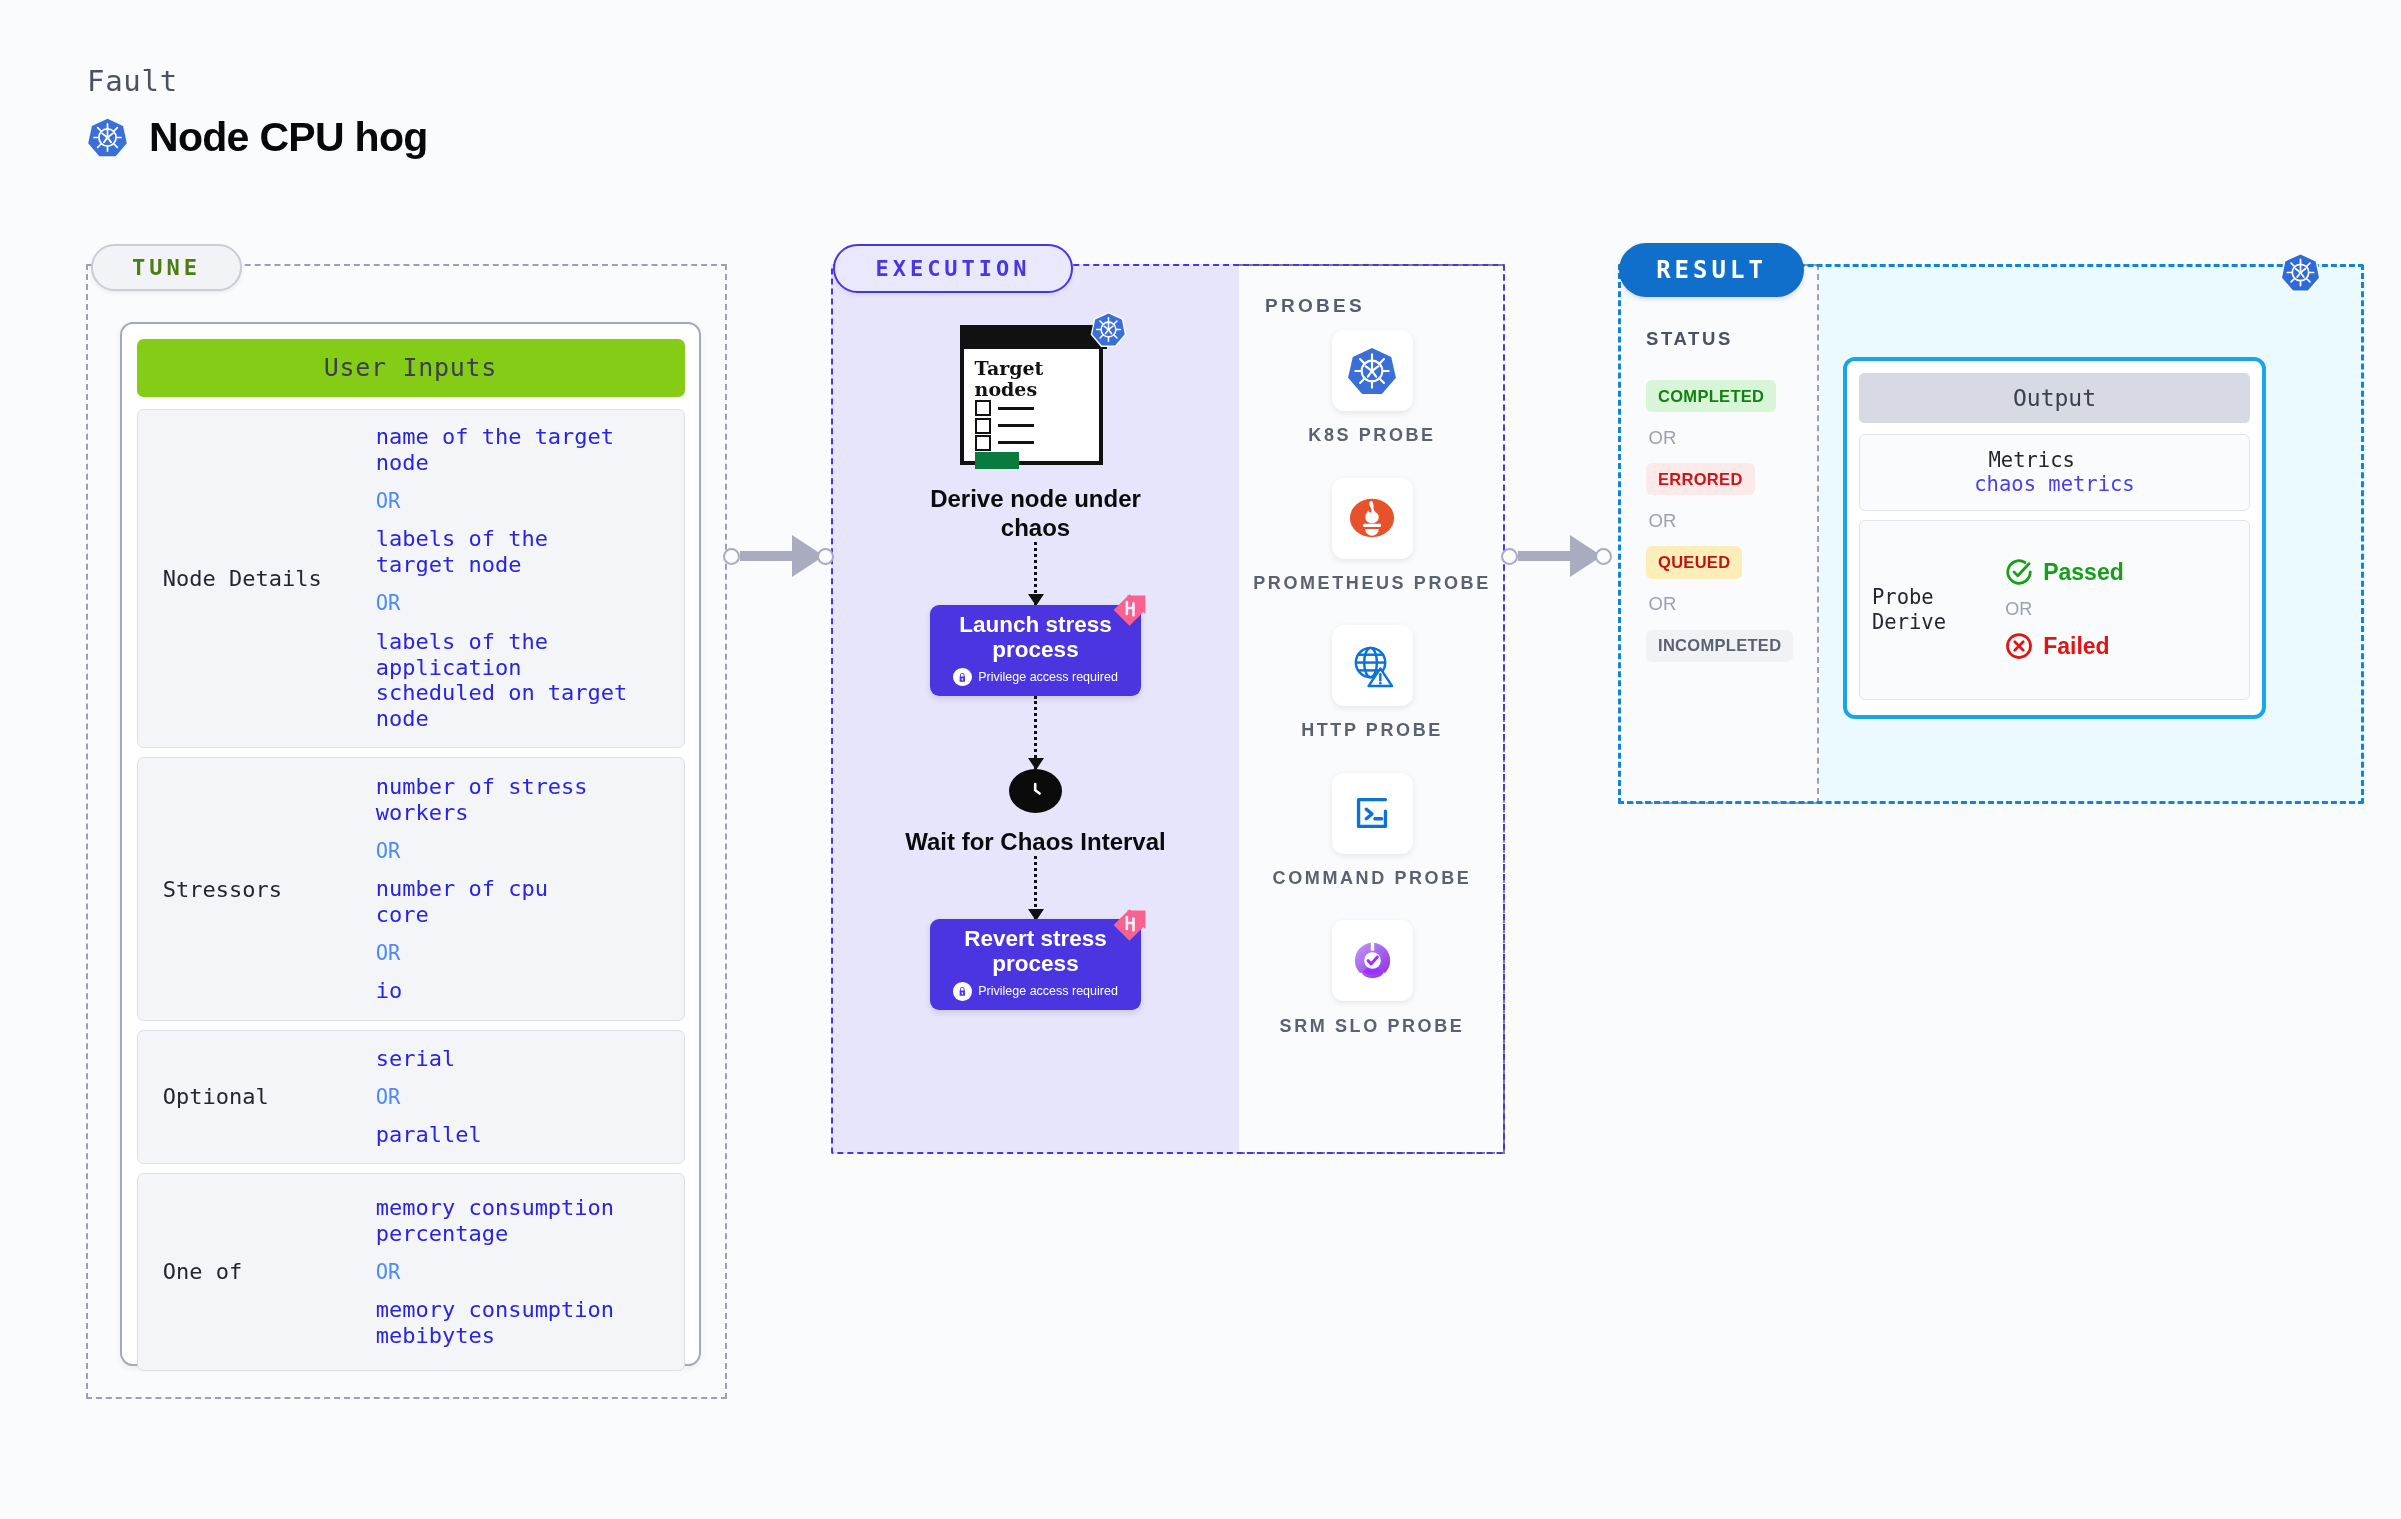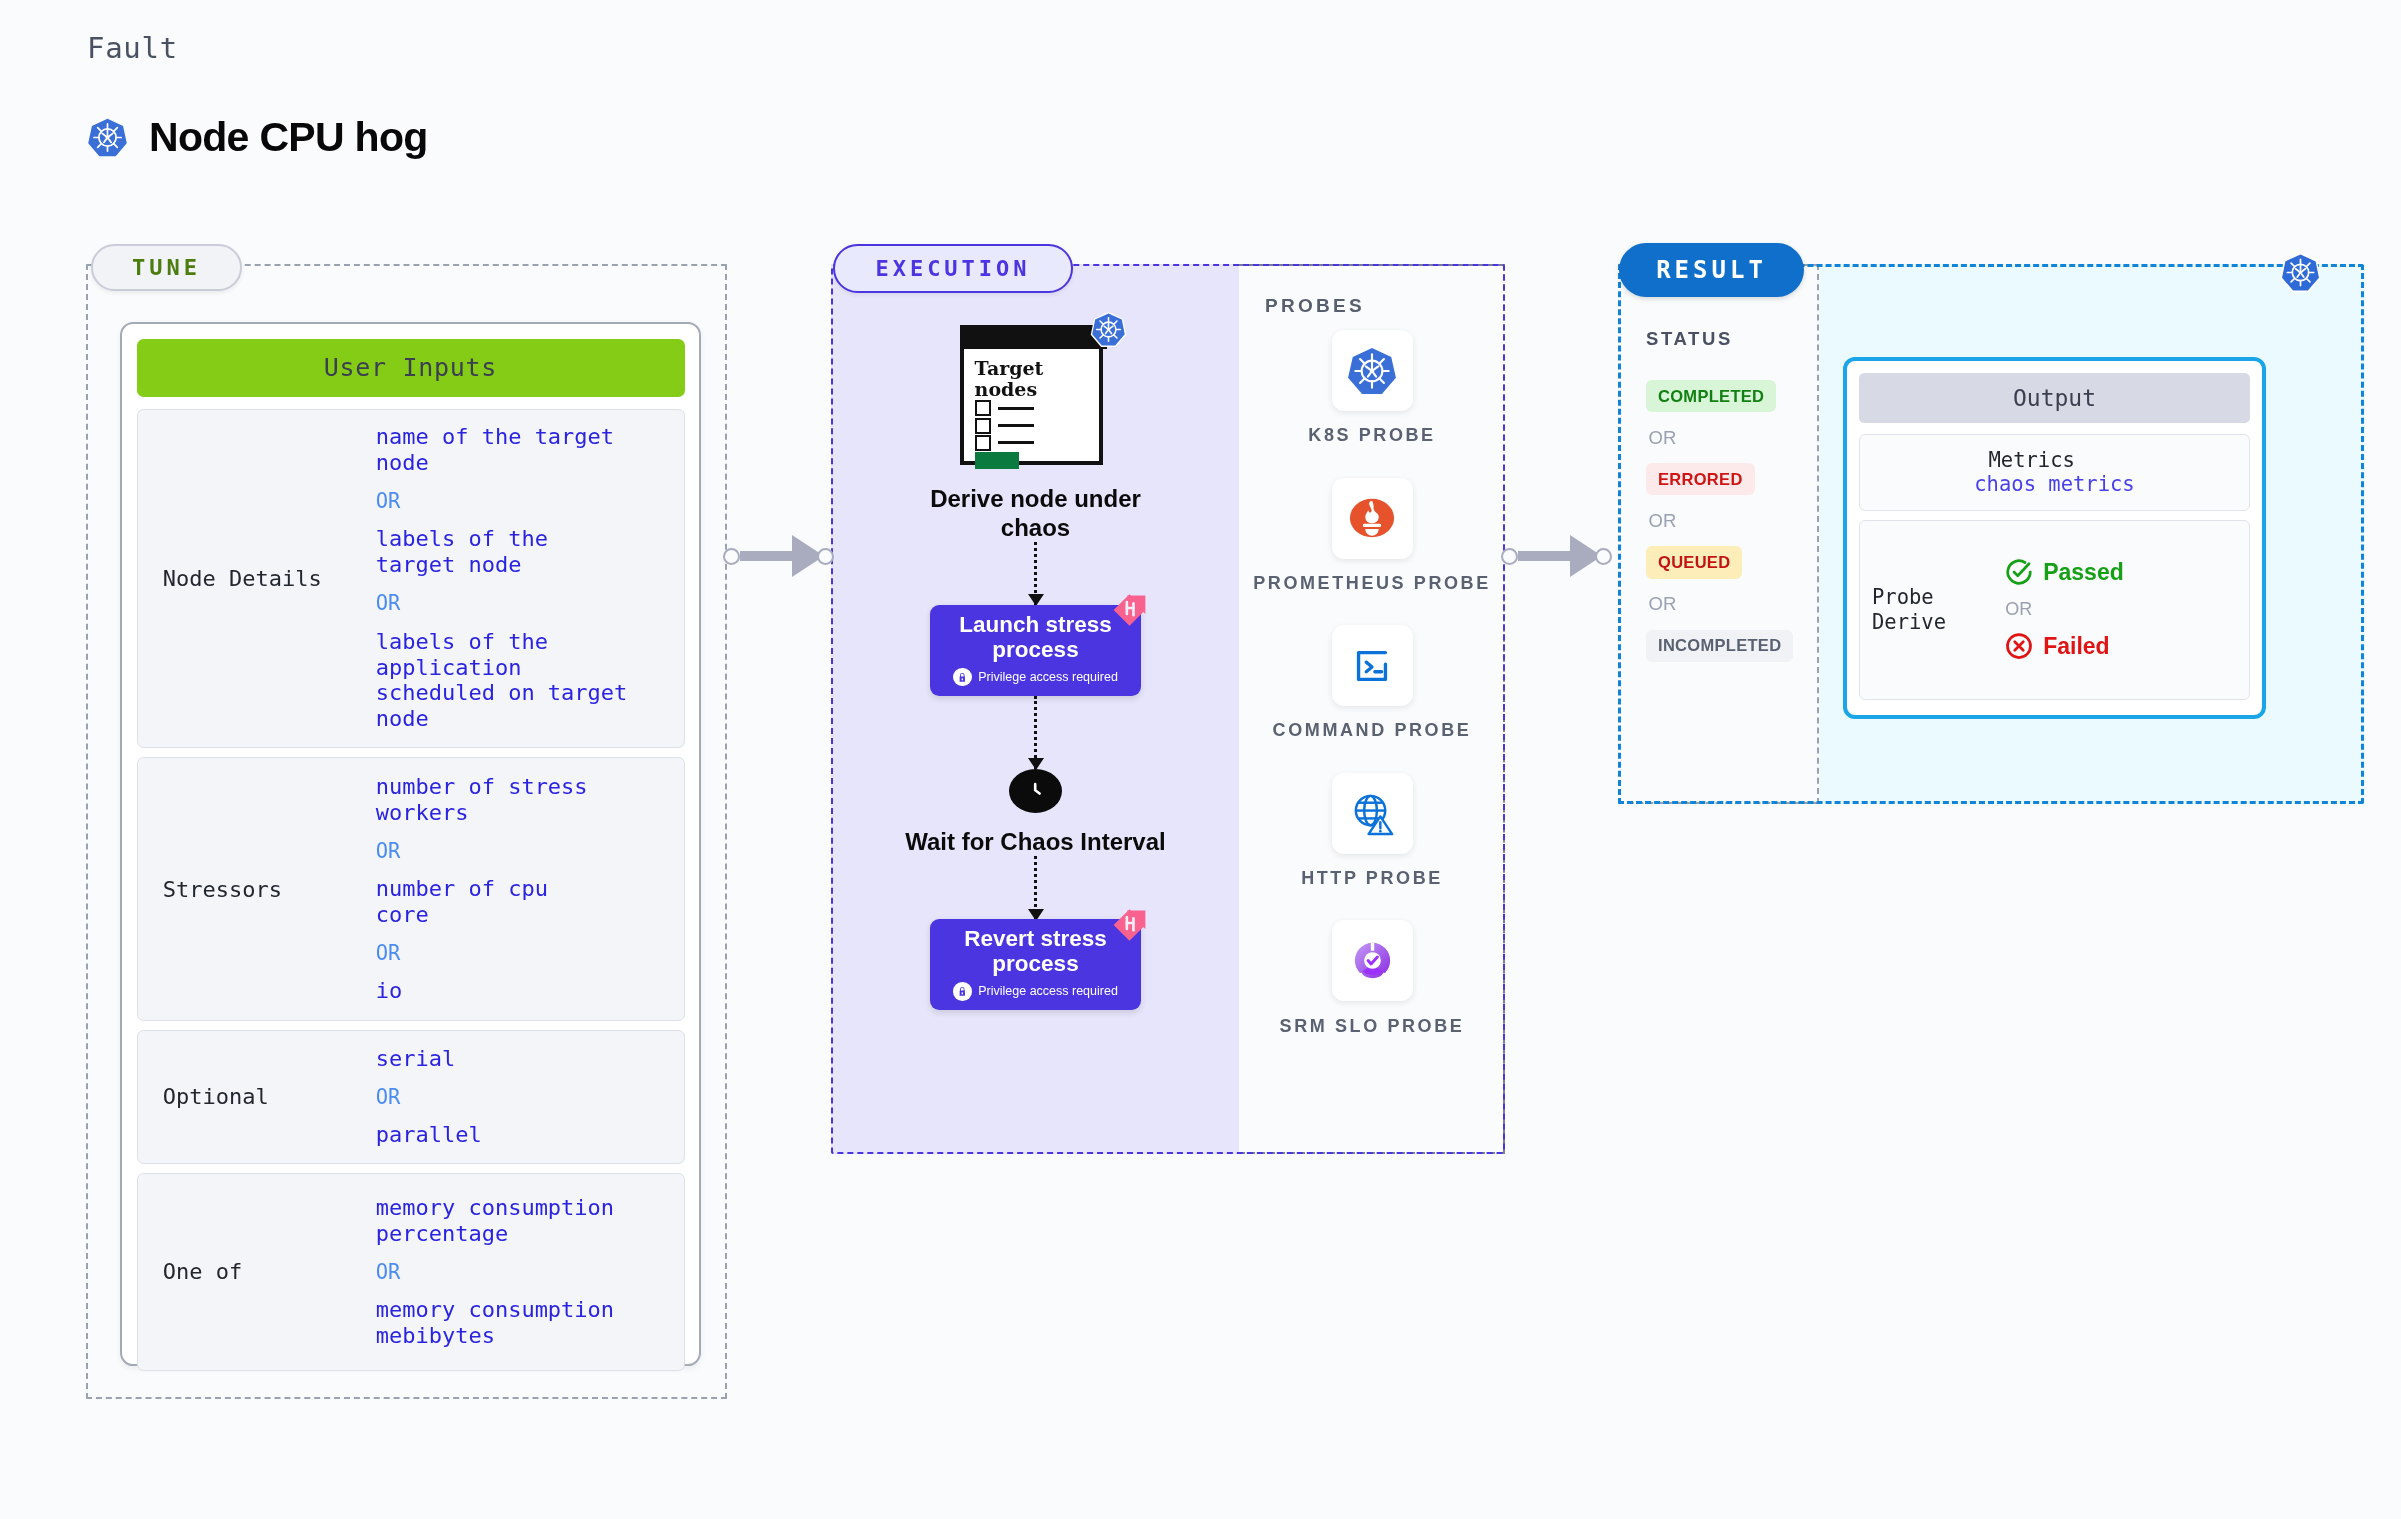--- a/index.html
+++ b/index.html
@@ -6,21 +6,21 @@
   html, body {
     width: 2401px; height: 1519px;
     background: #fafbfd;
     font-family: "Liberation Sans", sans-serif;
     overflow: hidden;
   }
   #root { position: relative; width: 2401px; height: 1519px; }
 
   
   .fault-label {
-    position: absolute; left: 87px; top: 31px;
+    position: absolute; left: 87px; top: 64px;
     font-family: "DejaVu Sans Mono", monospace;
     font-size: 29px; color: #4a5163; letter-spacing: 0.7px;
   }
   .title-row { position: absolute; left: 87px; top: 114px; display: flex; align-items: center; gap: 21px; }
   .title-text {
     font-size: 41px; font-weight: 700; color: #080808;
     font-family: "Liberation Sans", sans-serif; letter-spacing: -0.7px;
   }
 
   
@@ -489,44 +489,44 @@
           <rect x="31" y="62" width="38" height="7" rx="3" fill="#fff"></rect>
           <path d="M36 73 h28 a14 14 0 0 1 -28 0z" fill="#fff"></path>
         </svg>
       </div>
       <div class="probe-caption">PROMETHEUS
 PROBE</div>
     </div>
 
     <div class="probe-item">
       <div class="probe-icon-tile">
-        <svg width="48" height="48" viewBox="0 0 100 100" fill="none" stroke="#0b72d9" stroke-width="7" stroke-linecap="round" stroke-linejoin="round">
-          <path d="M78 22 H22 v56 h56 V46"></path>
-          <path d="M38 42 L50 52 L38 62"></path>
-          <line x1="56" y1="62" x2="70" y2="62"></line>
-        </svg>
-      </div>
-      <div class="probe-caption">COMMAND
-PROBE</div>
-    </div>
-
-    <div class="probe-item">
-      <div class="probe-icon-tile">
         <svg width="49" height="49" viewBox="0 0 100 100" fill="none" stroke="#0b72d9" stroke-width="5">
           <circle cx="46" cy="44" r="30"></circle>
           <ellipse cx="46" cy="44" rx="13" ry="30"></ellipse>
           <line x1="16" y1="44" x2="76" y2="44"></line>
           <line x1="21" y1="28" x2="71" y2="28"></line>
           <line x1="21" y1="60" x2="71" y2="60"></line>
           <path d="M66 56 L90 92 H42 Z" fill="#fff" stroke="#0b72d9" stroke-width="5" stroke-linejoin="round"></path>
           <line x1="66" y1="68" x2="66" y2="80" stroke-linecap="round"></line>
           <circle cx="66" cy="86" r="2.6" fill="#0b72d9" stroke="none"></circle>
         </svg>
       </div>
       <div class="probe-caption">HTTP PROBE</div>
+    </div>
+
+    <div class="probe-item">
+      <div class="probe-icon-tile">
+        <svg width="48" height="48" viewBox="0 0 100 100" fill="none" stroke="#0b72d9" stroke-width="7" stroke-linecap="round" stroke-linejoin="round">
+          <path d="M78 22 H22 v56 h56 V46"></path>
+          <path d="M38 42 L50 52 L38 62"></path>
+          <line x1="56" y1="62" x2="70" y2="62"></line>
+        </svg>
+      </div>
+      <div class="probe-caption">COMMAND
+PROBE</div>
     </div>
 
     <div class="probe-item">
       <div class="probe-icon-tile">
         <svg width="49" height="49" viewBox="0 0 100 100">
           <defs>
             <linearGradient id="slo" x1="0" y1="0" x2="1" y2="1">
               <stop offset="0%" stop-color="#c39bf5"></stop>
                 <stop offset="100%" stop-color="#8a2be2"></stop>
             </linearGradient>

